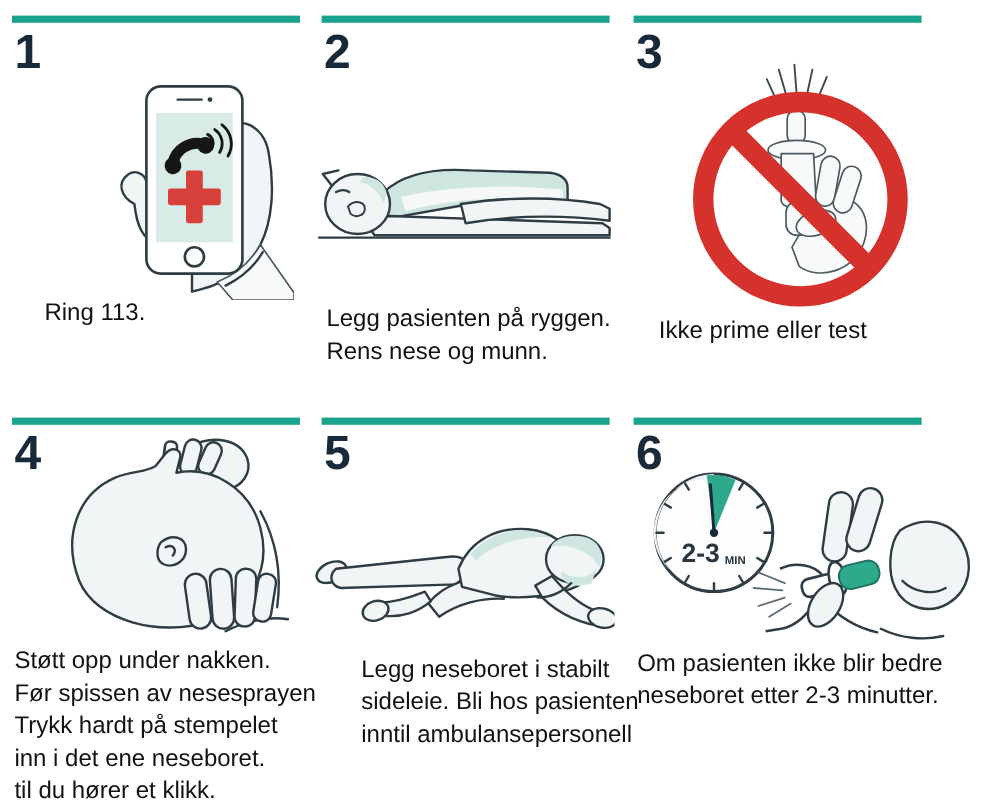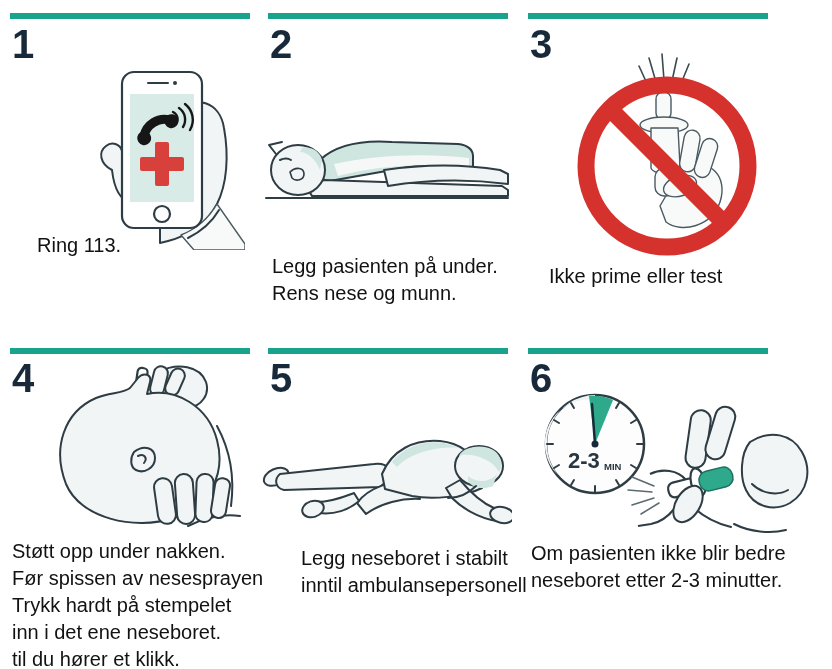--- a/index.html
+++ b/index.html
@@ -51,21 +51,21 @@
     <path d="M113,60 A8 8 0 0 1 116,72"></path>
     <path d="M119,56 A14 14 0 0 1 123,75"></path>
     <path d="M125,52 A20 20 0 0 1 130,78"></path>
   </g>
 
   <g fill="#d8403c">
     <rect x="95" y="90" width="14" height="44" rx="2"></rect>
     <rect x="80" y="105" width="44" height="14" rx="2"></rect>
   </g>
 </svg>
-<div class="caption" style="left:37px;top:232px">
+<div class="caption" style="left:37px;top:248px">
   <div>Ring 113.</div>
 </div>
 
 <div class="bar" style="left:268px;top:13px"></div>
 <div class="num" style="left:270px;top:24px">2</div>
 <svg class="art" style="left:262px;top:100px" width="250" height="112" viewBox="0 0 250 112">
   <path class="ln" d="M4,98 L246,98"></path>
 
   <path d="M58,60 C75,44 100,40 130,42 L196,44 C206,45 211,50 211,56 L211,68 C170,62 150,66 130,70 L62,82 Z" class="mint" stroke="#2e3c44" stroke-width="2" stroke-linejoin="round"></path>
   <path d="M72,64 C112,55 162,53 207,58 L207,68 C162,62 112,66 76,76 Z" fill="#f5f8f7"></path>
@@ -74,21 +74,21 @@
 
   <path class="skin" d="M122,70 C162,64 202,64 238,70 L246,74 L246,84 C200,78 162,80 126,86 Z"></path>
 
   <ellipse class="skin" cx="36" cy="70" rx="27" ry="25"></ellipse>
   <path class="ln" d="M14,54 L7,45 L20,42" stroke-width="2"></path>
   <path class="ln" d="M18,60 C22,58 26,58 29,60" stroke-width="1.6"></path>
   <path d="M28,72 C34,66 42,68 42,74 C42,80 34,82 30,78 Z" fill="none" stroke="#2e3c44" stroke-width="1.6"></path>
   <path class="mint" d="M40,48 C50,46 58,52 60,60 L58,70 C54,60 46,52 38,52 Z"></path>
 </svg>
 <div class="caption" style="left:272px;top:253px">
-  <div>Legg pasienten på under.</div>
+  <div>Legg pasienten på ryggen.</div>
   <div>Rens nese og munn.</div>
 </div>
 
 <div class="bar" style="left:528px;top:13px"></div>
 <div class="num" style="left:530px;top:24px">3</div>
 <svg class="art" style="left:560px;top:46px" width="212" height="220" viewBox="0 0 212 220">
 
   <g stroke="#3a4a50" stroke-width="1.6" stroke-linecap="round">
     <path d="M96,36 L89,12"></path>
       <path d="M104,34 L102,8"></path>
@@ -186,20 +186,21 @@
   <path class="skin" d="M198,78 C208,90 218,100 232,106 L246,111 L243,120 C224,119 204,110 190,96 L184,86 Z"></path>
   <ellipse class="skin" cx="240" cy="113" rx="12" ry="8" transform="rotate(12 240 113)"></ellipse>
 
   <ellipse class="skin" cx="217" cy="64" rx="24" ry="20"></ellipse>
   <path class="mint" d="M197,54 C202,42 232,40 238,56 C240,62 239,68 237,70 C230,56 207,50 197,54 Z"></path>
   <path class="mint" d="M206,74 C214,81 228,81 235,72 L231,84 C221,88 210,86 206,79 Z"></path>
   <path class="ln" d="M214,84 C206,92 196,96 186,96" stroke-width="1.8"></path>
 </svg>
 <div class="caption" style="left:301px;top:545px">
   <div>Legg neseboret i stabilt</div>
+  <div>sideleie. Bli hos pasienten</div>
   <div>inntil ambulansepersonell</div>
 </div>
 
 <div class="bar" style="left:528px;top:348px"></div>
 <div class="num" style="left:530px;top:358px">6</div>
 <svg class="art" style="left:538px;top:382px" width="288" height="160" viewBox="0 0 288 160">
 
   <g>
     <circle cx="57" cy="62" r="49" fill="#fdfdfd" stroke="#2e3c44" stroke-width="2.5"></circle>
     <path d="M57,13 A49,49 0 0 0 20,93 A44,44 0 0 1 57,18 Z" fill="#eef2f1"></path>

